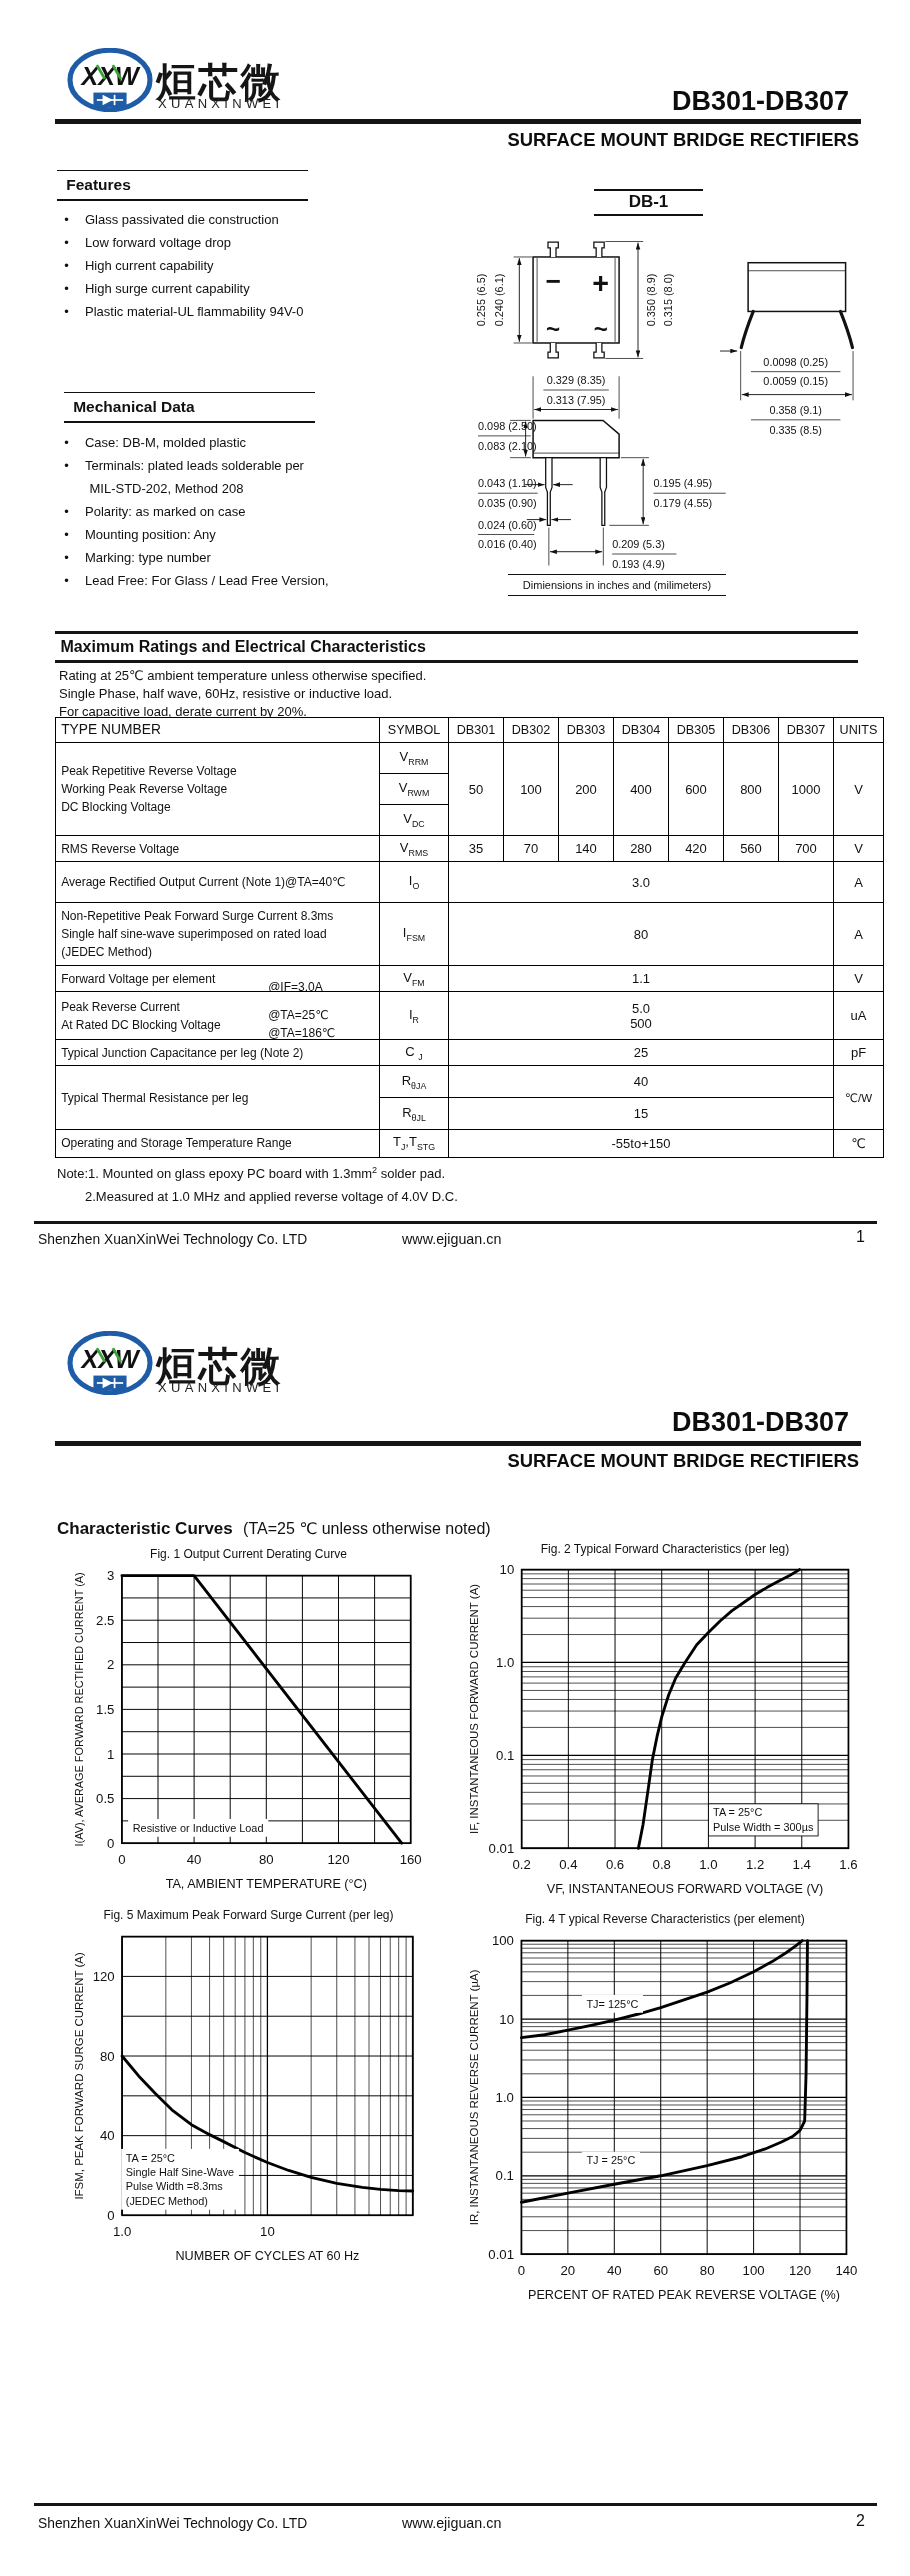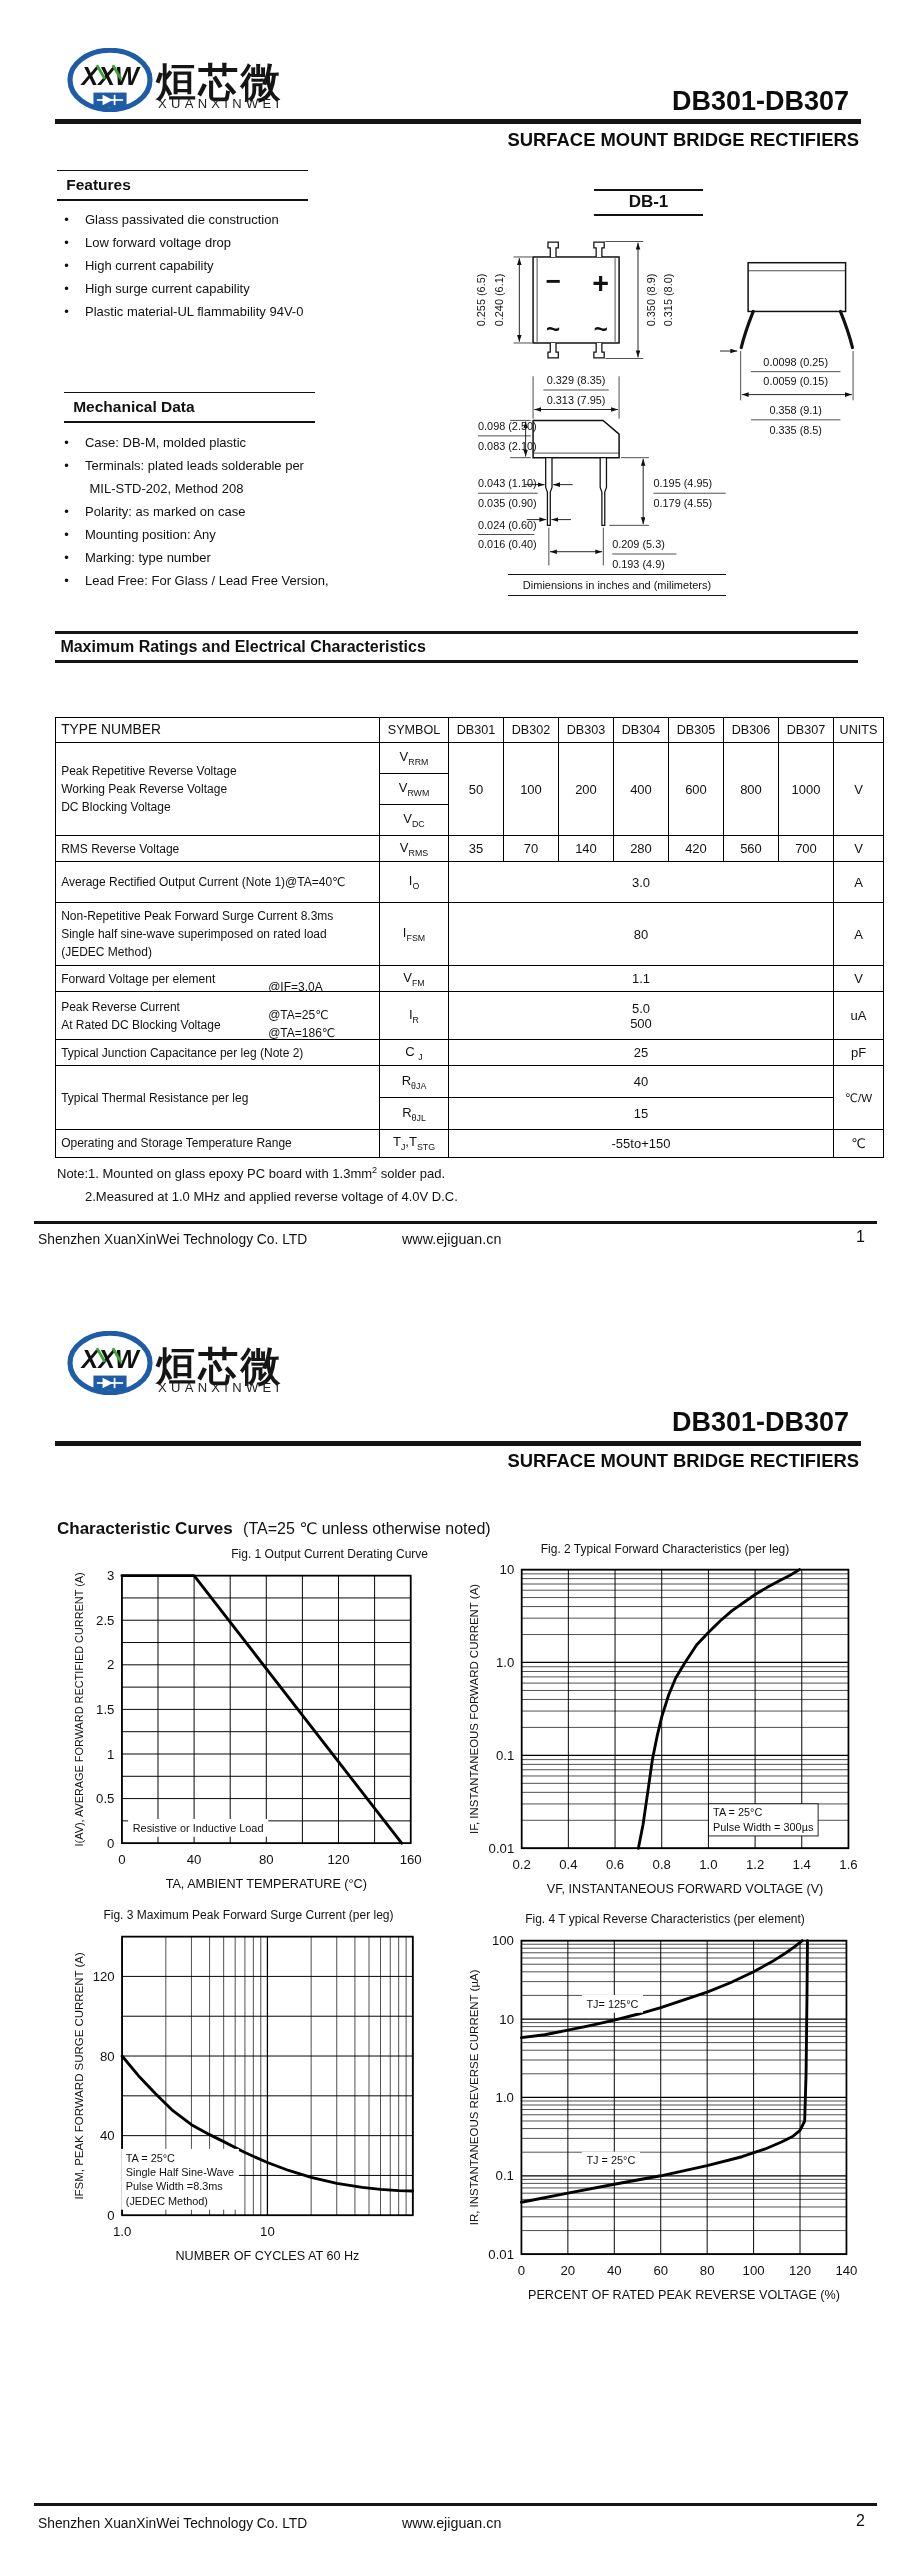--- a/index.html
+++ b/index.html
@@ -204,20 +204,25 @@
       <text x="248" y="558" class="dimtxt">0.209 (5.3)</text>
       <line x1="248" y1="568" x2="360" y2="568" class="ext"></line>
       <text x="248" y="592" class="dimtxt">0.193 (4.9)</text>
     </g>
   </svg>
   <div class="dim-note" style="left:508px;top:574px;width:218px;">Dimiensions in inches and (milimeters)</div>
 
   <div class="hrule" style="left:55px;top:631px;width:803px;height:3.4px;"></div>
   <div class="ratings-head" style="left:57px;top:638px;">Maximum Ratings and Electrical Characteristics</div>
   <div class="hrule" style="left:55px;top:660px;width:803px;height:2.9px;"></div>
+  <div class="conds" style="left:59px;top:667px;">
+    <div>Rating at 25℃ ambient temperature unless otherwise specified.</div>
+    <div>Single Phase, half wave, 60Hz, resistive or inductive load.</div>
+    <div>For capacitive load, derate current by 20%.</div>
+  </div>
 
   <table class="ratings" style="left:55px;top:717px;width:824px;">
     <colgroup>
       <col style="width:324px">
         <col style="width:69px">
       <col style="width:55px">
         <col style="width:55px">
         <col style="width:55px">
         <col style="width:55px">
         <col style="width:55px">
@@ -356,21 +361,21 @@
   <div class="cn-name" style="left:156px;top:1339px;">烜芯微</div>
   <div class="en-name" style="left:158px;top:1380px;">XUANXINWEI</div>
   <div class="part-title" style="left:493px;top:1407px;">DB301-DB307</div>
   <div class="hrule" style="left:55px;top:1441px;width:806px;height:5.2px;"></div>
   <div class="page-subtitle" style="left:389px;top:1450px;">SURFACE MOUNT BRIDGE RECTIFIERS</div>
 
   <div class="curves-head" style="left:57px;top:1519px;">
     <span>Characteristic Curves</span><span class="cc-cond">(TA=25 ℃ unless otherwise noted)</span>
   </div>
 
-  <div class="fig-title" style="left:69px;top:1547px;width:359px;text-align:right;">Fig. 1  Output Current Derating Curve</div>
+  <div class="fig-title" style="left:69px;top:1547px;width:359px;">Fig. 1  Output Current Derating Curve</div>
   <svg class="abs" style="left:69px;top:1563px;" width="359" height="333" viewBox="0 0 625 580">
       <line x1="92" y1="22" x2="92" y2="488" stroke="#000" stroke-width="1.7"></line>
       <line x1="154.875" y1="22" x2="154.875" y2="488" stroke="#000" stroke-width="1.7"></line>
       <line x1="217.75" y1="22" x2="217.75" y2="488" stroke="#000" stroke-width="1.7"></line>
       <line x1="280.625" y1="22" x2="280.625" y2="488" stroke="#000" stroke-width="1.7"></line>
       <line x1="343.5" y1="22" x2="343.5" y2="488" stroke="#000" stroke-width="1.7"></line>
       <line x1="406.375" y1="22" x2="406.375" y2="488" stroke="#000" stroke-width="1.7"></line>
       <line x1="469.25" y1="22" x2="469.25" y2="488" stroke="#000" stroke-width="1.7"></line>
       <line x1="532.125" y1="22" x2="532.125" y2="488" stroke="#000" stroke-width="1.7"></line>
       <line x1="595" y1="22" x2="595" y2="488" stroke="#000" stroke-width="1.7"></line>
@@ -463,21 +468,21 @@
       <text x="385" y="586" text-anchor="middle" font-size="22">VF, INSTANTANEOUS FORWARD VOLTAGE (V)</text>
       <text transform="translate(24,265) rotate(-90)" text-anchor="middle" font-size="20">IF, INSTANTANEOUS FORWARD CURRENT (A)</text>
       <polyline points="303.57142857142856,508 311.71428571428567,466.6458541732644 319.85714285714283,410.4662814048701 328,353.4127134708294 336.14285714285717,312.9325628097402 344.28571428571433,278.77431762872754 356.49999999999994,240.1795727683943 368.71428571428567,211.1335561415897 384.99999999999994,184.00000000000003 405.35714285714283,153.16626489641277 425.7142857142857,131.80047425310502 446.07142857142856,111.56039892256044 466.42857142857144,93.87899487569948 486.7857142857142,79.76066640923766 507.1428571428571,65.35221090867907 527.5,53.39884421461031 547.8571428571429,42.240075330544585 568.2142857142858,31.797881075783827 584.5,22" fill="none" stroke="#000" stroke-width="5" stroke-linejoin="round" stroke-linecap="round"></polyline>
       <g>
         <rect x="425.8571472167969" y="430.52752685546875" width="191.18753051757812" height="56" fill="#fff" stroke="#000" stroke-width="1.5"></rect>
         <text x="433.8571428571429" y="452.5275257068026" font-size="19" text-anchor="start">TA = 25°C</text>
         <text x="433.8571428571429" y="477.5275257068026" font-size="19" text-anchor="start">Pulse Width = 300µs</text>
       </g>
     </svg>
 
-  <div class="fig-title" style="left:69px;top:1908px;width:359px;">Fig. 3  Maximum Peak Forward Surge Current (per leg)</div>
+  <div class="fig-title" style="left:69px;top:1908px;width:359px;">Fig. 5  Maximum Peak Forward Surge Current (per leg)</div>
   <svg class="abs" style="left:69px;top:1924px;" width="359" height="344" viewBox="0 0 625 600">
       <line x1="92" y1="22" x2="92" y2="508" stroke="#000" stroke-width="2.2"></line>
       <line x1="168.31110390081923" y1="22" x2="168.31110390081923" y2="508" stroke="#000" stroke-width="1.2"></line>
       <line x1="212.95023807143443" y1="22" x2="212.95023807143443" y2="508" stroke="#000" stroke-width="1.2"></line>
       <line x1="244.62220780163847" y1="22" x2="244.62220780163847" y2="508" stroke="#000" stroke-width="1.2"></line>
       <line x1="269.18889609918074" y1="22" x2="269.18889609918074" y2="508" stroke="#000" stroke-width="1.2"></line>
       <line x1="289.26134197225366" y1="22" x2="289.26134197225366" y2="508" stroke="#000" stroke-width="1.2"></line>
       <line x1="306.2323531436141" y1="22" x2="306.2323531436141" y2="508" stroke="#000" stroke-width="1.2"></line>
       <line x1="320.9333117024577" y1="22" x2="320.9333117024577" y2="508" stroke="#000" stroke-width="1.2"></line>
       <line x1="333.90047614286885" y1="22" x2="333.90047614286885" y2="508" stroke="#000" stroke-width="1.2"></line>

